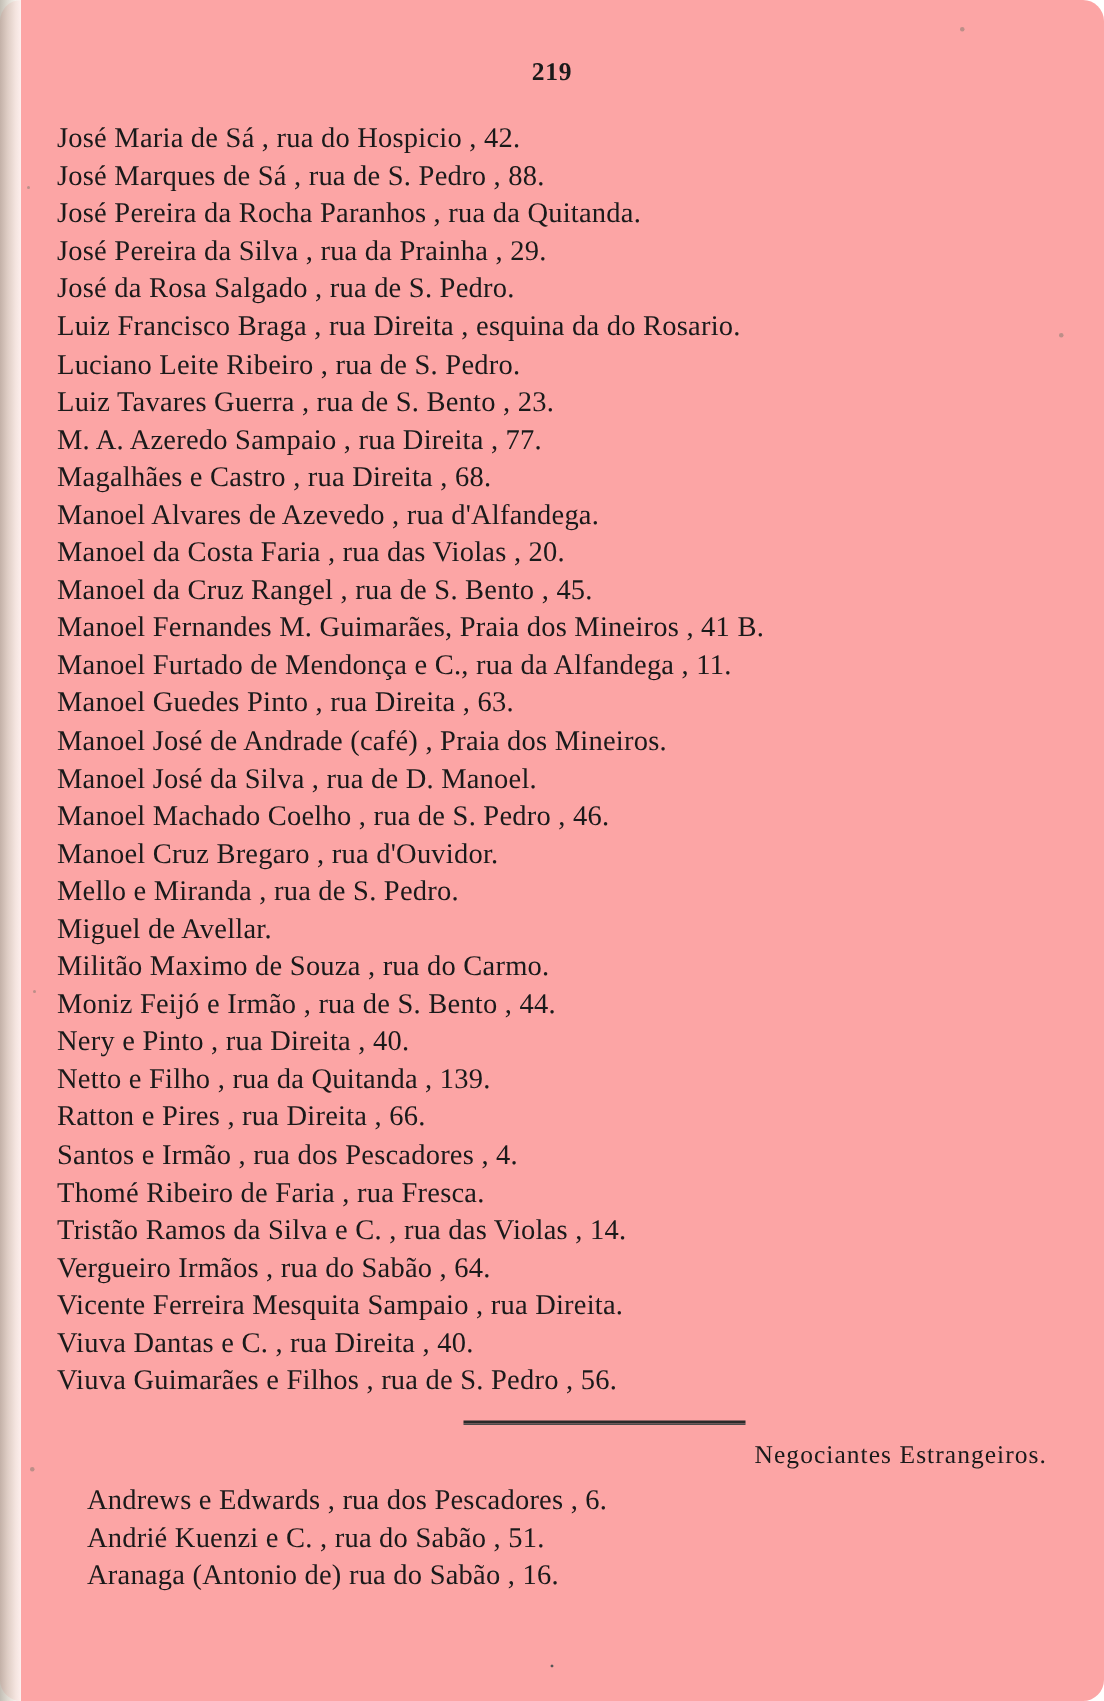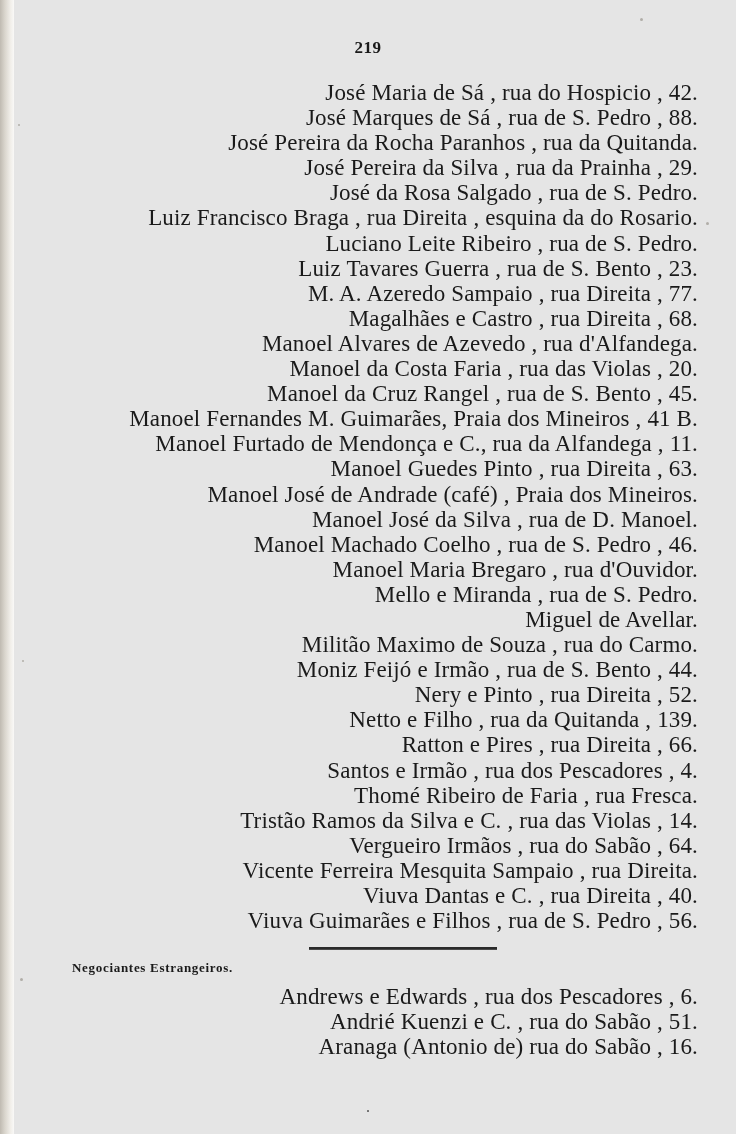--- a/index.html
+++ b/index.html
@@ -12,21 +12,22 @@
     height: 1134px;
     position: relative;
     overflow: hidden;
     font-family: "Liberation Serif", serif;
     color: #1a1a1a;
   }
   
   .page {
     position: absolute;
     inset: 0;
-    background: #e5e5e5;
+    background: #fca5a5;
+    border-radius: 14px;
   }
   
   .gutter {
     position: absolute;
     top: 0;
     left: 0;
     width: 14px;
     height: 100%;
     background: linear-gradient(to right, #b9b3a8 0%, #d8d3c9 35%, #f3f0ea 75%, #fdfcfa 100%);
     opacity: .85;
@@ -47,43 +48,42 @@
     font-weight: 700;
     letter-spacing: .5px;
   }
   .content {
     position: absolute;
     top: 80px;
     left: 38px;
     width: 660px;
   }
   .entry {
-    font-size: 23px;
+    font-size: 19px;
     line-height: 25.1px;
     white-space: nowrap;
     letter-spacing: .15px;
-    text-align: right;
   }
   .rule-wrap {
     margin-top: 14px;
     margin-bottom: 10px;
     display: flex;
     justify-content: center;
   }
   .rule {
     width: 188px;
     height: 0;
     border-top: 2px solid #2a2a2a;
     border-bottom: 1px solid #4a4a4a;
     margin-left: 70px;
   }
   .section-title {
-    text-align: left;
-    font-size: 13px;
-    font-weight: 700;
+    text-align: right;
+    font-size: 17px;
+    font-weight: 400;
     letter-spacing: .7px;
     margin-bottom: 8px;
     margin-left: 34px;
   }
   .foreign .entry {
     padding-left: 20px;
   }
   .footer-dot {
     position: absolute;
     bottom: 18px;
@@ -123,26 +123,26 @@
         <div class="entry">Magalhães e Castro ,  rua Direita ,  68.</div>
         <div class="entry">Manoel Alvares de Azevedo , rua d'Alfandega.</div>
         <div class="entry">Manoel da Costa Faria , rua das Violas ,  20.</div>
         <div class="entry">Manoel  da Cruz Rangel ,  rua de S. Bento ,  45.</div>
         <div class="entry">Manoel Fernandes M. Guimarães, Praia dos Mineiros , 41 B.</div>
         <div class="entry">Manoel Furtado de Mendonça e C., rua da Alfandega , 11.</div>
         <div class="entry">Manoel Guedes  Pinto , rua Direita , 63.</div>
         <div class="entry">Manoel José de Andrade (café) , Praia dos Mineiros.</div>
         <div class="entry">Manoel José da Silva ,  rua de D. Manoel.</div>
         <div class="entry">Manoel Machado Coelho ,  rua de S. Pedro ,  46.</div>
-        <div class="entry">Manoel Maria Bregaro ,  rua d'Ouvidor.</div>
+        <div class="entry">Manoel Cruz Bregaro ,  rua d'Ouvidor.</div>
         <div class="entry">Mello e Miranda ,  rua de S. Pedro.</div>
         <div class="entry">Miguel de Avellar.</div>
         <div class="entry">Militão Maximo de Souza , rua do Carmo.</div>
         <div class="entry">Moniz Feijó  e Irmão , rua de S. Bento ,  44.</div>
-        <div class="entry">Nery e Pinto , rua Direita , 52.</div>
+        <div class="entry">Nery e Pinto , rua Direita , 40.</div>
         <div class="entry">Netto e Filho , rua da Quitanda ,  139.</div>
         <div class="entry">Ratton e Pires ,  rua  Direita ,  66.</div>
         <div class="entry">Santos e Irmão , rua dos Pescadores , 4.</div>
         <div class="entry">Thomé Ribeiro de Faria , rua Fresca.</div>
         <div class="entry">Tristão Ramos da Silva e C. , rua das Violas ,  14.</div>
         <div class="entry">Vergueiro  Irmãos , rua do Sabão , 64.</div>
         <div class="entry">Vicente Ferreira Mesquita Sampaio ,  rua Direita.</div>
         <div class="entry">Viuva Dantas e C. ,  rua Direita ,  40.</div>
         <div class="entry">Viuva Guimarães e Filhos ,  rua de S. Pedro ,  56.</div>
       </div>

